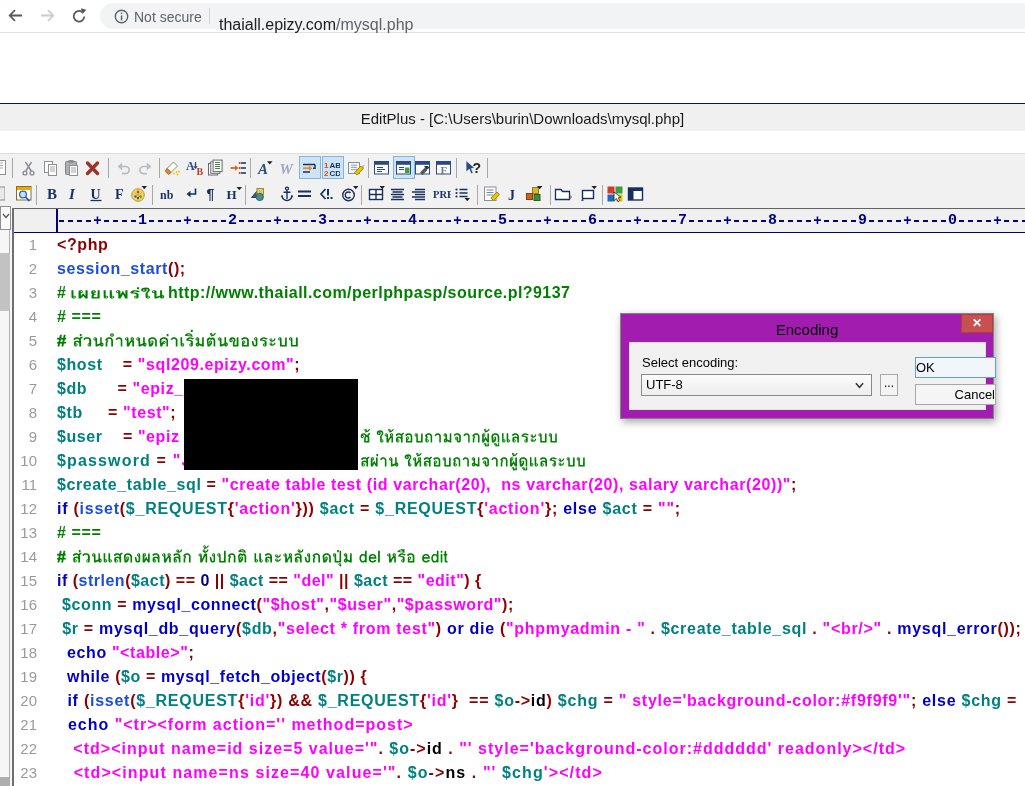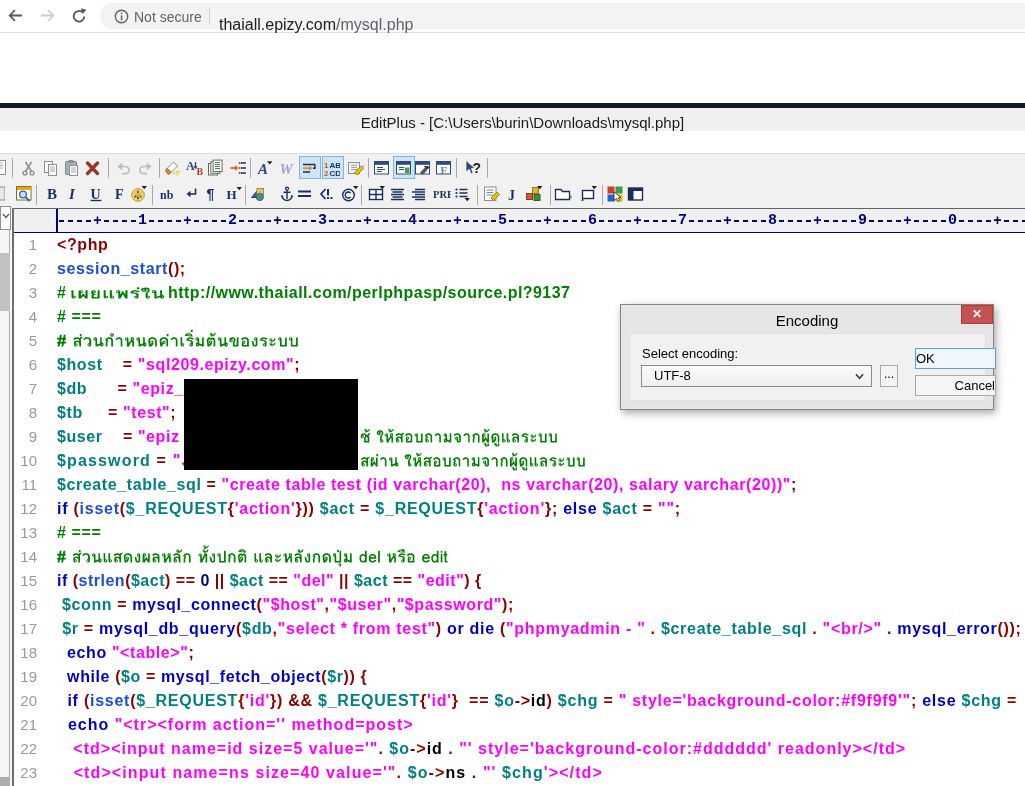--- a/index.html
+++ b/index.html
@@ -9,21 +9,21 @@
 #pill{position:absolute;left:100px;top:3px;width:935px;height:26px;border-radius:13px;background:#f1f3f4}
 .nav{position:absolute;top:7px}
 #nsec{position:absolute;left:134px;top:9px;font-size:14px;color:#5f6368}
 #pillsep{position:absolute;left:209px;top:8px;width:1px;height:16px;background:#d0d3d6}
 #url{position:absolute;left:219px;top:16px;font-size:16px;color:#202124}
 #url span{color:#5f6368}
 
 #ptext{position:absolute;left:1px;top:44px;font-family:"Liberation Serif",serif;font-size:16px;line-height:18.5px;color:#000;white-space:pre}
 .redact1{display:inline-block;width:63px;height:10px;background:#000;vertical-align:0px}
 
-#titlebar{position:absolute;left:0;top:103px;width:1025px;height:28px;background:#f0f0f0;border-top:5px solid #0f172a}
+#titlebar{position:absolute;left:0;top:103px;width:1025px;height:28px;background:#f0f0f0;border-top:1px solid #0f172a}
 #title{position:absolute;left:10px;width:1025px;top:6px;text-align:center;font-size:15px;color:#1b1b1b}
 #menubar{position:absolute;left:0;top:131px;width:1025px;height:22px;background:#f0f0f0}
 #menubar span{position:absolute;top:6px;font-size:12px;color:#1a1a1a}
 #tb1{position:absolute;left:0;top:153px;width:1025px;height:28px;background:#f1f1f1;border-top:1px solid #dedede}
 #tb2{position:absolute;left:0;top:181px;width:1025px;height:27px;background:#f1f1f1}
 .vs{position:absolute;top:4px;width:1px;height:20px;background:#a8a8a8}
 .ic{position:absolute;top:5px}
 #tb2 .ic{top:4px}
 .pressed{position:absolute;top:2px;width:22px;height:23px;background:#cde4f7;border:1px solid #84b4dd}
 
@@ -50,26 +50,26 @@
 
 #gutter{position:absolute;left:14px;top:233px;width:23px;text-align:right;font-size:15px;color:#9a9a9a;line-height:24px;white-space:pre}
 #code{position:absolute;left:57px;top:233px;font-weight:bold;font-size:16px;line-height:24px;letter-spacing:0.6px;white-space:pre;color:#000;width:968px;overflow:hidden}
 #code div{height:24px}
 .k{color:#0000c8}.m{color:#8b0000}.r{color:#1d4ed8}.g{color:#008000}.t{color:#008080}.s{color:#ff00ff}.n{color:#000080}.b{color:#000}
 .thai{position:absolute}
 .thai path{fill:#008000;fill-rule:evenodd}
 
 #redact2{position:absolute;left:184px;top:379px;width:174px;height:91px;background:#000}
 
-#dlg{position:absolute;left:620px;top:304px;width:374px;height:106px;background:#e5e5e5;border:1px solid #848484;box-shadow:2px 3px 8px rgba(0,0,0,0.35)}
+#dlg{position:absolute;left:620px;top:313px;width:374px;height:106px;background:#a21caf;border:1px solid #848484;box-shadow:2px 3px 8px rgba(0,0,0,0.35)}
 #dtitle{position:absolute;left:0;top:7px;width:372px;text-align:center;font-size:15px;color:#000}
 #dclose{position:absolute;left:340px;top:0px;width:32px;height:19px;background:#c75050;border:1px solid #b13c3c;color:#fff;text-align:center;font-size:12px;font-weight:bold;line-height:17px}
 #dpanel{position:absolute;left:8px;top:28px;width:357px;height:68px;background:#f1f1f1;border:1px solid #dfdfdf}
 #dlabel{position:absolute;left:12px;top:12px;font-size:13px;color:#000}
-#dcombo{position:absolute;left:11px;top:31px;width:231px;height:22px;background:linear-gradient(#fbfbfb,#eeeeee);border:1px solid #8a8a8a;font-size:13px;color:#000;line-height:20px;padding-left:12px}
+#dcombo{position:absolute;left:11px;top:31px;width:231px;height:22px;background:linear-gradient(#fbfbfb,#eeeeee);border:1px solid #8a8a8a;font-size:13px;color:#000;line-height:20px;padding-left:4px}
 #dcarrow{position:absolute;left:213px;top:6px;width:9px;height:9px}
 #ddots{position:absolute;left:250px;top:31px;width:18px;height:22px;background:#f4f4f4;border:1px solid #a9a9a9;text-align:center;font-size:12px;line-height:16px;color:#000}
 #dok{position:absolute;left:285px;top:14px;width:81px;height:21px;background:#f0f6fc;border:1px solid #5e9fe0;text-align:left;font-size:13px;line-height:19px;color:#000}
 #dcancel{position:absolute;left:285px;top:41px;width:81px;height:21px;background:#f5f5f5;border:1px solid #a8a8a8;text-align:right;font-size:13px;line-height:19px;color:#000}
 </style></head>
 <body>
 <div id="stage">
   <div id="topbar">
     <svg class="nav" style="left:7px" width="17" height="17" viewBox="0 0 17 17">
         <path d="M15 7.6H4.8l3.8-3.8L7.4 2.6 1.5 8.5l5.9 5.9 1.2-1.2-3.8-3.8H15z" fill="#555a60"></path>

